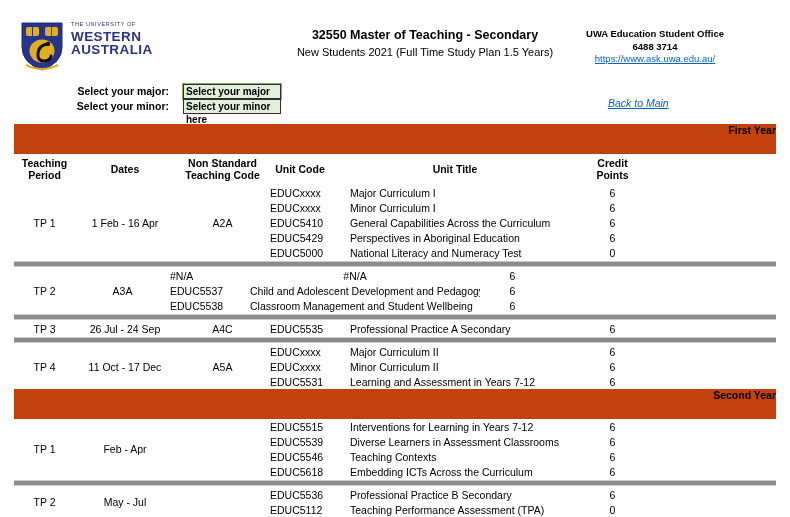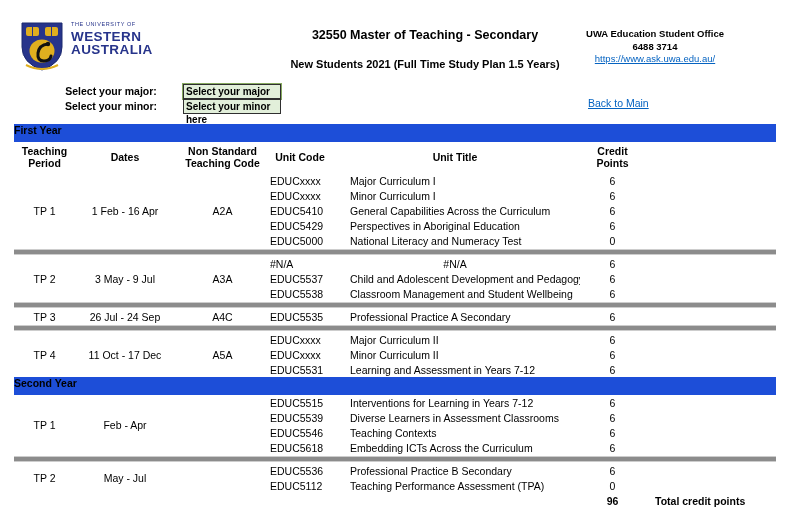--- a/index.html
+++ b/index.html
@@ -10,46 +10,46 @@
   }
 
   
   .logo { position:absolute; left:20px; top:22px; display:flex; align-items:flex-start; gap:7px; }
   .wordmark { color:#27348b; line-height:1; }
   .wordmark .wm1 { font-size:5.5px; letter-spacing:0.6px; margin-bottom:2px; }
   .wordmark .wm2, .wordmark .wm3 { font-size:13.5px; font-weight:bold; letter-spacing:0.4px; line-height:13px; }
 
   .title-block { position:absolute; left:60px; right:0; top:28px; text-align:center; }
   .title-main { font-size:12.5px; font-weight:bold; }
-  .title-sub  { font-size:11px; font-weight:bold; margin-top:16px; }
+  .title-sub  { font-size:11px; font-weight:normal; margin-top:4px; }
 
   .office-block { position:absolute; right:25px; top:28px; width:220px; text-align:center;
                   font-size:9.5px; line-height:12.5px; }
   .office-line { font-weight:bold; }
   .office-link { color:#0563c1; text-decoration:underline; font-weight:normal; cursor:pointer; }
 
   
-  .sel-label { position:absolute; left:10px; width:168px; text-align:center;
-               font-weight:bold; font-size:10.5px;padding-left:17px; }
+  .sel-label { position:absolute; left:1px; width:168px; text-align:right;
+               font-weight:bold; font-size:10.5px; }
   .sel-label.major { top:85px; }
   .sel-label.minor { top:100px; }
   .sel-box { position:absolute; left:183px; width:94px; height:13px;
              background:#e2efda; border:1px solid #2f2f2f;
              font-weight:bold; font-size:10px; line-height:13px; padding-left:2px;
              cursor:pointer; }
   .sel-box.major { top:84px; box-shadow:0 0 0 1px #86a95f; }
   .sel-box.minor { top:99px; }
 
-  .back-link { position:absolute; left:588px; top:97px; color:#0563c1;
-               text-decoration:underline; cursor:pointer; }
+  .back-link { position:absolute; left:608px; top:97px; color:#0563c1;
+               text-decoration:underline; cursor:pointer;font-style:italic; }
 
   
   .study-table { position:absolute; left:14px; top:124px; width:762px; }
 
-  .band { height:18px; background:#1d4ed8; font-weight:bold; text-align:left;
+  .band { height:30px; background:#c2410c; font-weight:bold; text-align:right;
           line-height:13px; font-size:10.5px; }
 
   .hdr-row { display:grid; grid-template-columns:61px 100px 95px 60px 250px 65px 131px;
              align-items:center; padding:3px 0 4px; font-weight:bold; }
   .hcell { text-align:center; line-height:12px; }
   .hcell.empty { visibility:hidden; }
 
   .block { display:flex; }
   .tp-cell, .date-cell, .nsc-cell { display:flex; align-items:center; justify-content:center; }
   .tp-cell  { width:61px; }
@@ -161,21 +161,20 @@
     <div class="u-code">EDUC5000</div>
     <div class="u-title">National Literacy and Numeracy Test</div>
     <div class="u-pts">0</div>
     <div class="u-rest"></div>
   </div>
         </div>
   </div>
       <div class="sep"></div>
       <div class="block">
     <div class="tp-cell">TP 2</div>
-    <div class="date-cell">3 May - 9 Jul</div>
     <div class="nsc-cell">A3A</div>
     <div class="unit-rows">
           <div class="unit-row">
     <div class="u-code">#N/A</div>
     <div class="u-title center">#N/A</div>
     <div class="u-pts">6</div>
     <div class="u-rest"></div>
   </div>
           <div class="unit-row">
     <div class="u-code">EDUC5537</div>

